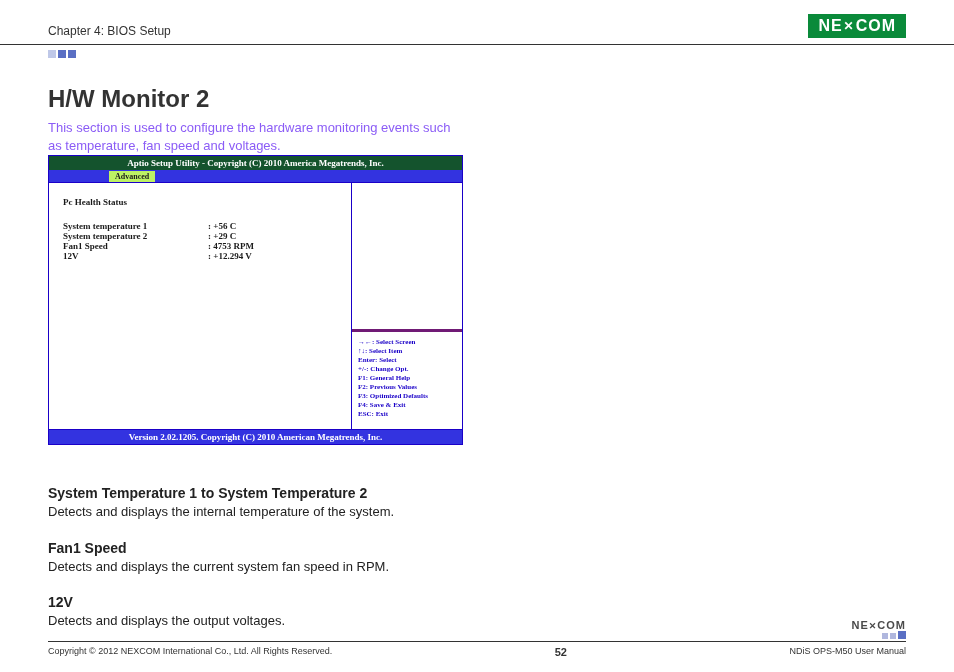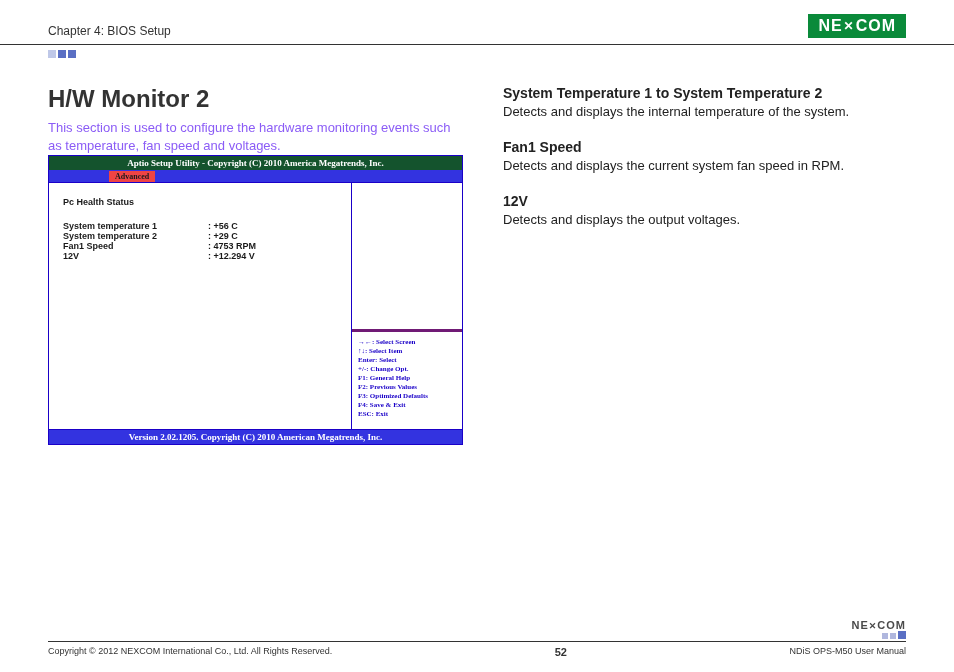--- a/index.html
+++ b/index.html
@@ -29,20 +29,21 @@
     display: inline-flex;
     align-items: center;
   }
   .decor-squares { position: absolute; left: 48px; top: 50px; display: flex; gap: 2px; }
   .decor-squares .sq { width: 8px; height: 8px; background: #5a6fc4; }
   .decor-squares .sq.light { background: #bfc8e8; }
   .content {
     display: flex;
     padding: 40px 48px 0 48px;
     gap: 40px;
+    flex-direction: column;
   }
   .left-col { width: 415px; }
   .right-col { flex: 1; }
   h1.page-title {
     font-size: 24px;
     font-weight: bold;
     color: #333;
     margin-bottom: 6px;
   }
   .intro {
@@ -65,41 +66,41 @@
     font-weight: bold;
     padding: 2px 0;
   }
   .bios-tabs {
     background: #3333e0;
     font-size: 9px;
     display: flex;
     padding-left: 60px;
   }
   .bios-tab {
-    background: #ef4444;
+    background: #bef264;
     color: #1a1a1a;
     font-weight: bold;
     padding: 1px 6px;
     margin-top: 1px;
     font-size: 8px;
   }
   .bios-body {
     display: flex;
     border-top: 1px solid #1a00c8;
     border-bottom: 1px solid #1a00c8;
     height: 248px;
   }
   .bios-main {
     flex: 1;
     padding: 14px 10px 10px 14px;
     border-right: 1px solid #1a00c8;
     font-size: 9px;
     font-weight: bold;
     color: #1a1a1a;
-    font-family: Liberation Sans, sans-serif;
+    font-family: Liberation Serif, serif;
   }
   .bios-pch { margin-bottom: 14px; }
   .bios-row { display: flex; }
   .bios-label { width: 145px; }
   .bios-value { }
   .bios-side {
     width: 110px;
     position: relative;
   }
   .bios-help {

